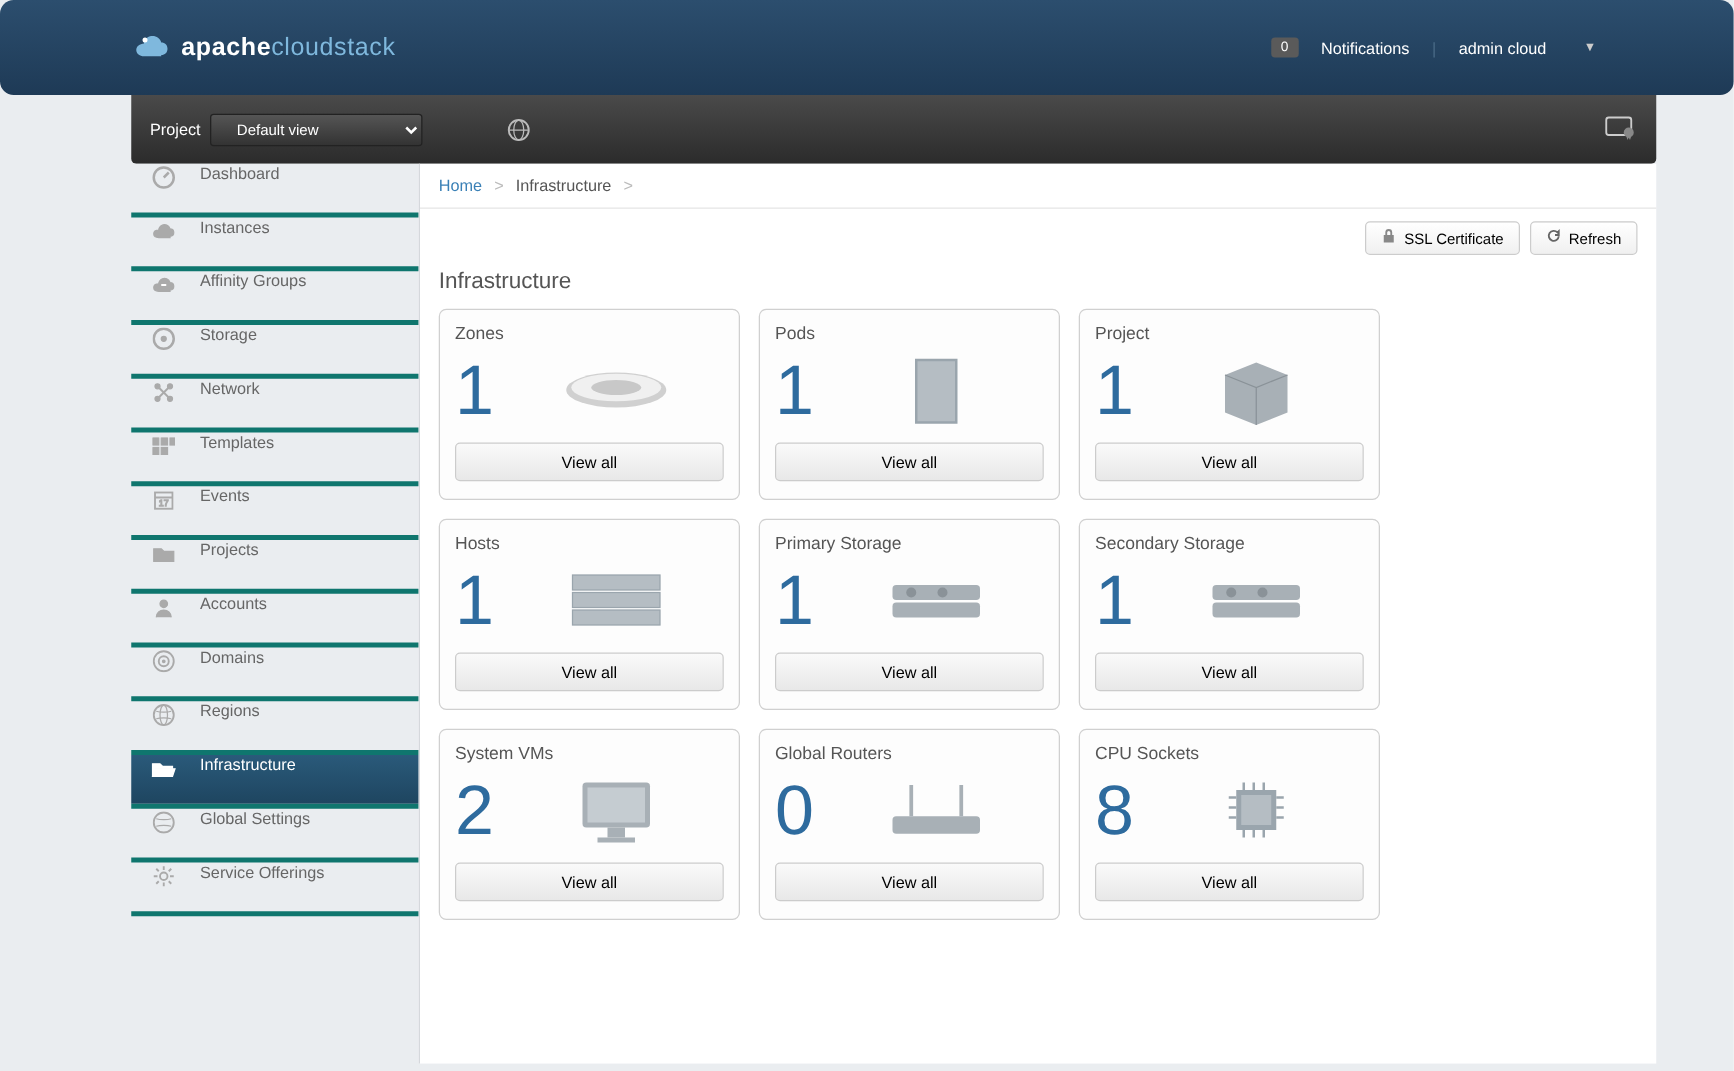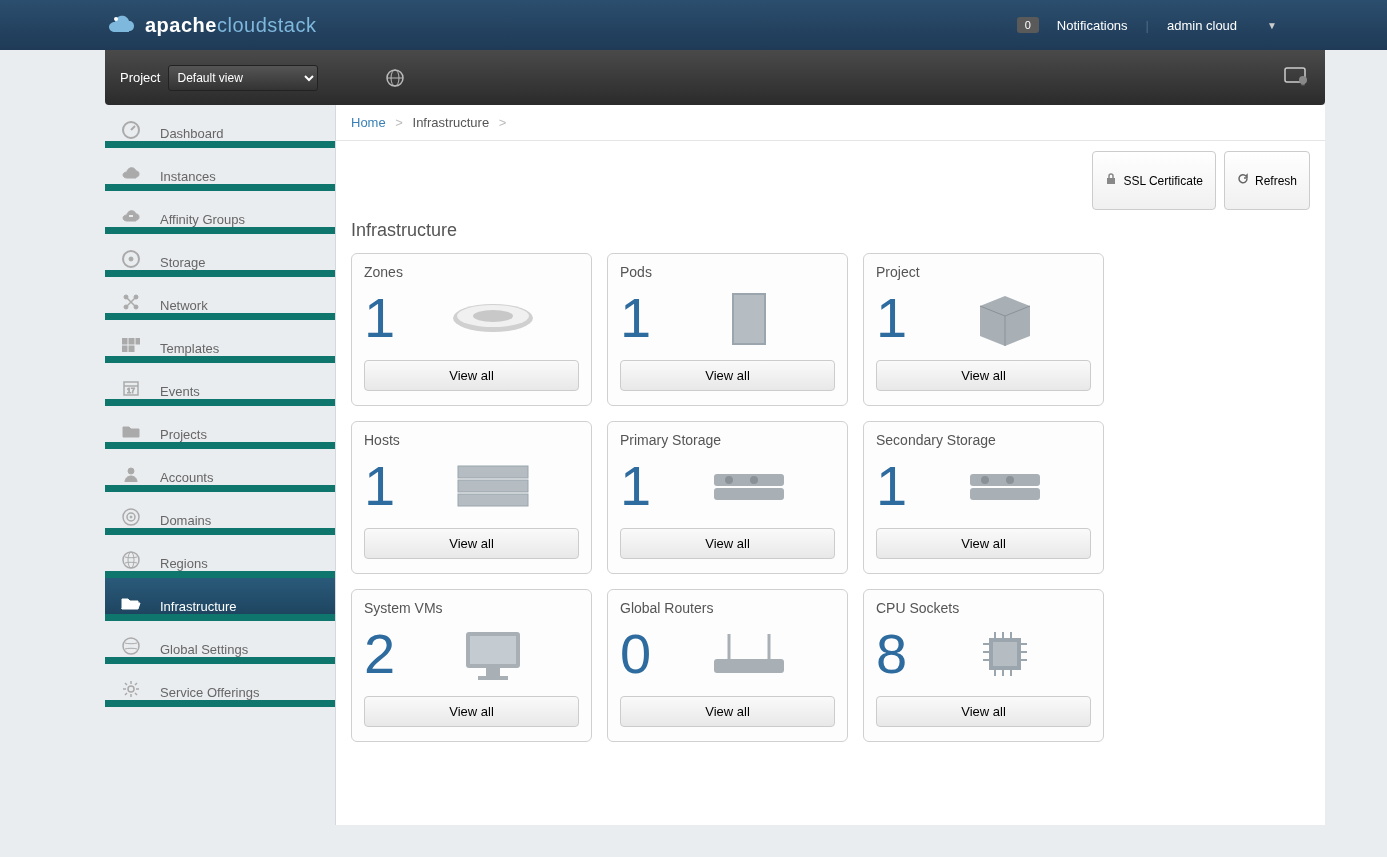--- a/index.html
+++ b/index.html
@@ -1,24 +1,25 @@
 <!DOCTYPE html>
 <html><head>
 <meta charset="utf-8">
 <style>
 * { box-sizing: border-box; margin: 0; padding: 0; }
 body { font-family: Arial, sans-serif; background: #eaedf0; font-size: 13px; color: #333; }
 
 .header {
   background: linear-gradient(to bottom, #2c4e6e 0%, #1e3a56 100%);
-  height: 50px;
+  height: 76px;
   padding: 0 60px;
   display: flex;
   align-items: center;
   color: #fff;
+  border-radius: 11px;
 }
 .logo { display: flex; align-items: center; gap: 8px; margin-left: 45px; }
 .logo-icon { width: 32px; height: 32px; display: inline-flex; align-items: center; justify-content: center; }
 .logo-text { font-size: 20px; color: #fff; letter-spacing: 0.5px; }
 .logo-text .bold { font-weight: bold; }
 .logo-text .light { color: #7fb8dd; }
 .header-right { margin-left: auto; display: flex; align-items: center; gap: 18px; padding-right: 50px; }
 .notif-badge { background: #5a5a5a; border-radius: 3px; padding: 2px 8px; font-size: 11px; }
 .header-sep { color: #4a6b87; }
 .user-drop { display: flex; align-items: center; gap: 30px; cursor: pointer; }
@@ -33,38 +34,38 @@
   align-items: center;
   padding: 0 15px;
   color: #fff;
   border-radius: 0 0 4px 4px;
 }
 .project-label { font-size: 13px; margin-right: 8px; }
 .project-select {
   background: linear-gradient(to bottom, #555, #333);
   border: 1px solid #222;
   color: #fff;
-  padding: 4px 4px;
-  width: 150px;
+  padding: 4px 16px;
+  width: 170px;
   border-radius: 3px;
   font-size: 12px;
 }
 .globe-btn { margin-left: 65px; cursor: pointer; width: 24px; height: 24px; display: flex; align-items: center; justify-content: center; border-radius: 50%; }
 .cert-icon { margin-left: auto; cursor: pointer; }
 
 .container { display: flex; margin-left: 105px; width: 1220px; }
 
 .sidebar { width: 230px; background: #eaedf0; }
 .sidebar-item {
   display: flex;
-  align-items: flex-end;
+  align-items: flex-start;
   height: 43px;
   padding: 0 15px;
   gap: 18px;
-  border-bottom: 7px solid #0f766e;
+  border-bottom: 4px solid #0f766e;
   cursor: pointer;
   color: #666;
 }
 .sidebar-item.active {
   background: linear-gradient(to bottom, #2a5a7a, #1e4560);
   color: #fff;
 }
 .sidebar-item.active .side-icon svg { fill: #fff; stroke: #fff; }
 .side-icon { width: 22px; height: 22px; display: flex; align-items: center; justify-content: center; }
 .side-icon svg { fill: #aaa; stroke: #aaa; }
@@ -73,21 +74,21 @@
 .breadcrumb { padding: 10px 15px; border-bottom: 1px solid #e5e5e5; font-size: 13px; }
 .breadcrumb a { color: #3a80b6; text-decoration: none; }
 .breadcrumb .sep { color: #bbb; margin: 0 6px; }
 .breadcrumb .current { color: #555; }
 
 .actions-bar { padding: 10px 15px; display: flex; justify-content: flex-end; gap: 8px; }
 .action-btn {
   background: linear-gradient(to bottom, #fff, #f0f0f0);
   border: 1px solid #ccc;
   border-radius: 4px;
-  padding: 21px 12px;
+  padding: 5px 12px;
   font-size: 12px;
   cursor: pointer;
   display: flex;
   align-items: center;
   gap: 6px;
 }
 
 .page-title { font-size: 18px; color: #555; padding: 0 15px 12px; }
 
 .cards { display: flex; flex-wrap: wrap; gap: 15px; padding: 0 15px; }

